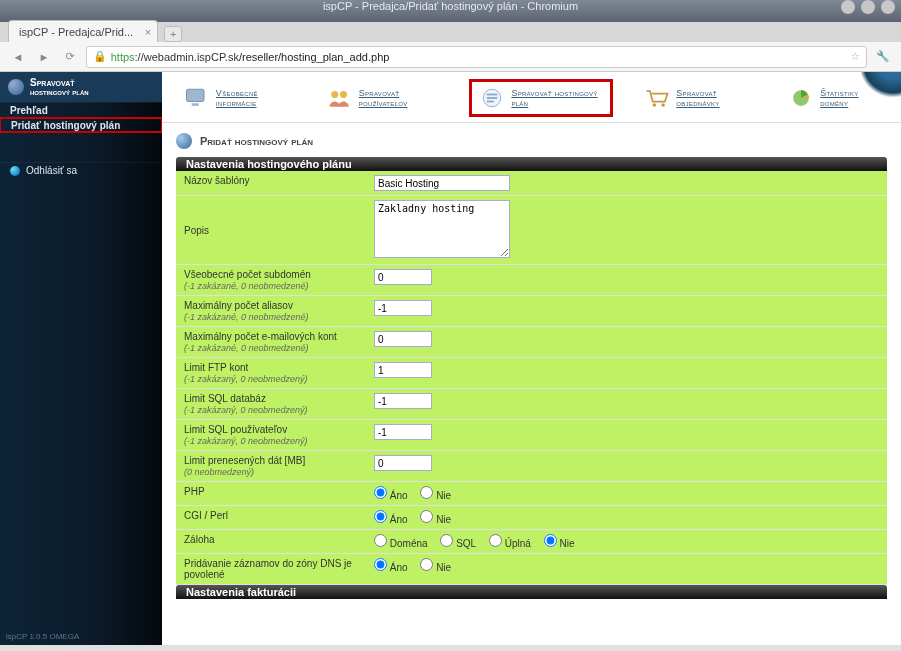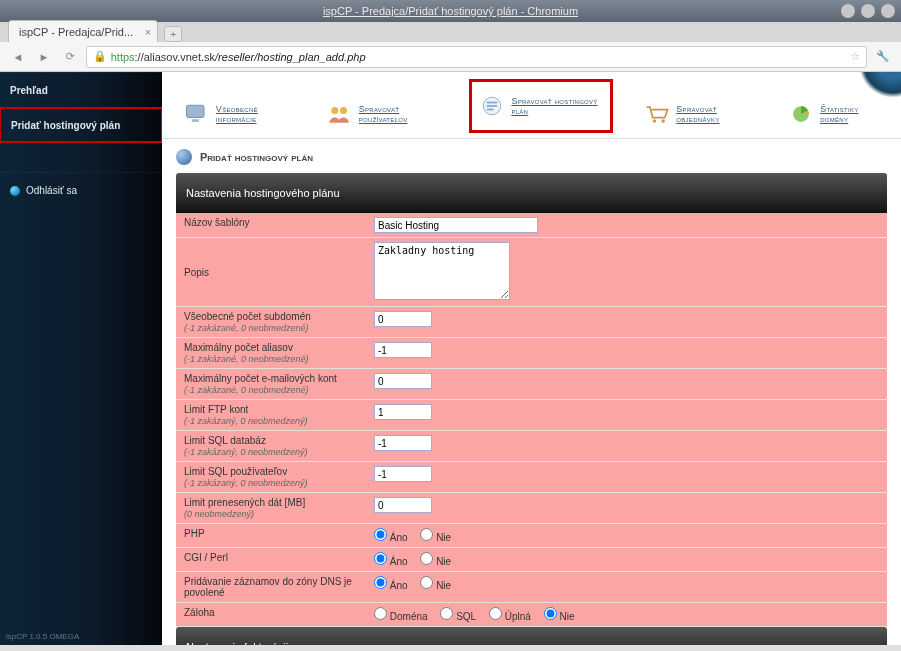--- a/index.html
+++ b/index.html
@@ -1,70 +1,70 @@
 <!DOCTYPE html>
 <html><head>
 <meta charset="utf-8">
 <style>
   * { box-sizing: border-box; margin: 0; padding: 0; }
   body { font-family: Arial, sans-serif; font-size: 11px; color: #333; width: 901px; height: 651px; overflow: hidden; background: #e0e0e0; }
 
   
-  .osbar { height: 22px; background: linear-gradient(#7f8895, #5b6470); display: flex; align-items: center; justify-content: center; color: #e8e8e8; font-size: 11px; position: relative; text-decoration: underline; }
+  .osbar { height: 22px; background: linear-gradient(#7f8895, #5b6470); display: flex; justify-content: center; color: #e8e8e8; font-size: 11px; position: relative; }
   .osbar .right { position: absolute; right: 6px; display: flex; gap: 6px; }
   .osbar .wbtn { width: 14px; height: 14px; border-radius: 7px; background: #c7c7c7; display: inline-block; }
 
   
   .tabstrip { height: 20px; background: #d7d7d7; display: flex; align-items: flex-end; padding: 0 8px; }
   .tab { background: #f5f5f5; border: 1px solid #bbb; border-bottom: none; border-radius: 4px 4px 0 0; height: 22px; padding: 0 24px 0 10px; display: flex; align-items: center; font-size: 11px; color: #444; position: relative; }
   .tab .x { position: absolute; right: 6px; color: #888; }
   .tabplus { margin-left: 6px; width: 18px; height: 16px; background: #e8e8e8; border: 1px solid #bbb; border-radius: 3px; display: flex; align-items: center; justify-content: center; color: #888; }
 
   
   .addrbar { height: 30px; background: #f5f5f5; border-bottom: 1px solid #ccc; display: flex; align-items: center; padding: 0 8px; gap: 6px; }
   .navbtn { width: 20px; height: 20px; display: flex; align-items: center; justify-content: center; color: #888; border-radius: 3px; }
   .url { flex: 1; height: 22px; border: 1px solid #ccc; border-radius: 3px; background: #fff; display: flex; align-items: center; padding: 0 6px; font-size: 11px; }
   .lock { color: #3a9b3a; margin-right: 4px; }
   .https { color: #3a9b3a; }
-  .urlpath { color: #222; font-style: italic; }
+  .urlpath { color: #222; }
 
   
   .app { display: flex; height: 573px; }
   .sidebar { width: 162px; background: linear-gradient(90deg, #0d2438 0%, #0b1a29 60%, #04080d 100%); color: #cfd8e0; font-size: 10px; position: relative; }
   .sidehdr { background: #1a3b57; height: 30px; display: flex; align-items: center; padding: 0 8px; gap: 6px; font-weight: bold; color: #fff; }
   .sideicon { width: 16px; height: 16px; background: radial-gradient(circle at 30% 30%, #9ac, #369); border-radius: 50%; }
-  .sideitem { height: 36px; display: flex; align-items: center; padding: 0 10px; color: #e0e6ec; border-top: 1px solid rgba(255,255,255,0.05); }
+  .sideitem { height: 16px; display: flex; align-items: center; padding: 0 10px; color: #e0e6ec; border-top: 1px solid rgba(255,255,255,0.05); }
   .sideitem.active { border: 2px solid #c00; margin: -1px; }
   .sideitem.logout { margin-top: 30px; gap: 6px; }
   .sidefoot { position: absolute; bottom: 4px; left: 6px; font-size: 8px; color: #5a7a92; }
   .bullet { width: 10px; height: 10px; border-radius: 50%; background: radial-gradient(circle at 30% 30%, #6df, #06a); }
 
   .main { flex: 1; background: #fff; position: relative; overflow-y: auto; }
 
   .mainlogo-curve { position: absolute; top: 0; right: 0; width: 40px; height: 28px; background: radial-gradient(circle at 80% -30%, #2a6b9c 30%, #17405a 60%, transparent 70%); }
 
   .topmenu { display: flex; align-items: flex-end; gap: 30px; padding: 10px 18px 8px 18px; border-bottom: 1px solid #ddd; }
   .tmitem { display: flex; flex-direction: row; align-items: center; gap: 4px; font-size: 9px; color: #3a5d7e; text-decoration: underline; font-variant: small-caps; letter-spacing: 0.3px; cursor: pointer; padding: 2px; }
-  .tmitem.active { outline: 3px solid #c00; padding: 10px 6px; }
+  .tmitem.active { outline: 3px solid #c00; padding: 2px 6px; }
   .tmicon { width: 34px; height: 28px; display: flex; align-items: center; justify-content: center; }
   .tmicon svg { width: 28px; height: 24px; }
 
   .page { padding: 10px 14px 20px 14px; }
   .pagetitle { display: flex; align-items: center; gap: 8px; font-weight: bold; font-variant: small-caps; font-size: 11px; color: #444; margin-bottom: 8px; }
   .pticon { width: 16px; height: 16px; border-radius: 50%; background: radial-gradient(circle at 30% 30%, #ace, #369); }
 
-  .sectionbar { background: linear-gradient(#555, #111); color: #fff; font-weight: normal; font-size: 11px; padding: 14px 10px; border-radius: 3px 3px 0 0; }
+  .sectionbar { background: linear-gradient(#555, #111); color: #fff; font-weight: bold; font-size: 11px; padding: 1px 10px; border-radius: 3px 3px 0 0; }
   table.form { width: 100%; border-collapse: collapse; }
   table.form td { padding: 4px 8px; vertical-align: top; font-size: 10px; }
-  table.form tr.row td { background: #fca5a5; border-bottom: 1px solid #e0e0e0; }
+  table.form tr.row td { background: #bef264; border-bottom: 1px solid #e0e0e0; }
   table.form td.label { width: 190px; }
   .hint { font-style: italic; color: #666; font-size: 9px; }
   input[type="text"] { border: 1px solid #aac; font-size: 10px; padding: 1px 3px; height: 16px; }
   input.small { width: 58px; }
-  input.med { width: 164px; }
+  input.med { width: 136px; }
   textarea { border: 1px solid #aac; font-size: 10px; padding: 2px 3px; width: 136px; height: 58px; resize: both; }
   .radios label { margin-right: 10px; font-size: 10px; }
 </style>
 </head>
 <body>
 
 <div class="osbar">
   <span>ispCP - Predajca/Pridať hostingový plán - Chromium</span>
   <div class="right">
     <span class="wbtn"></span>
@@ -81,30 +81,37 @@
   <div class="tabplus">+</div>
 </div>
 
 <div class="addrbar">
   <div class="navbtn">◄</div>
   <div class="navbtn">►</div>
   <div class="navbtn">⟳</div>
   <div class="url">
     <span class="lock">🔒</span>
     <span class="https">https</span>
-      <span>://aliasov.vnet.sk</span>
+      <span>://webadmin.ispCP.sk</span>
       <span class="urlpath">/reseller/hosting_plan_add.php</span>
     <span style="flex:1"></span>
     <span style="color:#bbb;">☆</span>
   </div>
   <div class="navbtn">🔧</div>
 </div>
 
 <div class="app">
   <div class="sidebar">
+    <div class="sidehdr">
+      <span class="sideicon"></span>
+      <div>
+        <div style="font-variant:small-caps;">Spravovať</div>
+        <div style="font-size:8px;font-variant:small-caps;">hostingový plán</div>
+      </div>
+    </div>
     <div class="sideitem">
       <span style="font-weight:bold;">Prehľad</span>
     </div>
     <div class="sideitem active">
       <span style="font-weight:bold;">Pridať hostingový plán</span>
     </div>
     <div class="sideitem logout">
       <span class="bullet"></span>
       <span>Odhlásiť sa</span>
     </div>
@@ -221,35 +228,35 @@
             </td>
             </tr>
         <tr class="row">
               <td class="label">CGI / Perl</td>
             <td class="radios">
               <label><input type="radio" name="cgi" checked="" style=""> <span>Áno</span></label>
               <label><input type="radio" name="cgi" style=""> <span>Nie</span></label>
             </td>
             </tr>
         <tr class="row">
-              <td class="label">Pridávanie záznamov do zóny DNS je povolené</td>
-            <td class="radios">
-              <label><input type="radio" name="dns" checked="" style=""> <span>Áno</span></label>
-              <label><input type="radio" name="dns" style=""> <span>Nie</span></label>
-            </td>
-            </tr>
-        <tr class="row">
               <td class="label">Záloha</td>
             <td class="radios">
               <label><input type="radio" name="bk" style=""> <span>Doména</span></label>
               <label><input type="radio" name="bk" style=""> <span>SQL</span></label>
               <label><input type="radio" name="bk" style=""> <span>Úplná</span></label>
               <label><input type="radio" name="bk" checked="" style=""> <span>Nie</span></label>
             </td>
             </tr>
+        <tr class="row">
+              <td class="label">Pridávanie záznamov do zóny DNS je povolené</td>
+            <td class="radios">
+              <label><input type="radio" name="dns" checked="" style=""> <span>Áno</span></label>
+              <label><input type="radio" name="dns" style=""> <span>Nie</span></label>
+            </td>
+            </tr>
       </tbody>
         </table>
 
       <div class="sectionbar">Nastavenia fakturácii</div>
 
     </div>
   </div>
 </div>
 
 </body></html>

